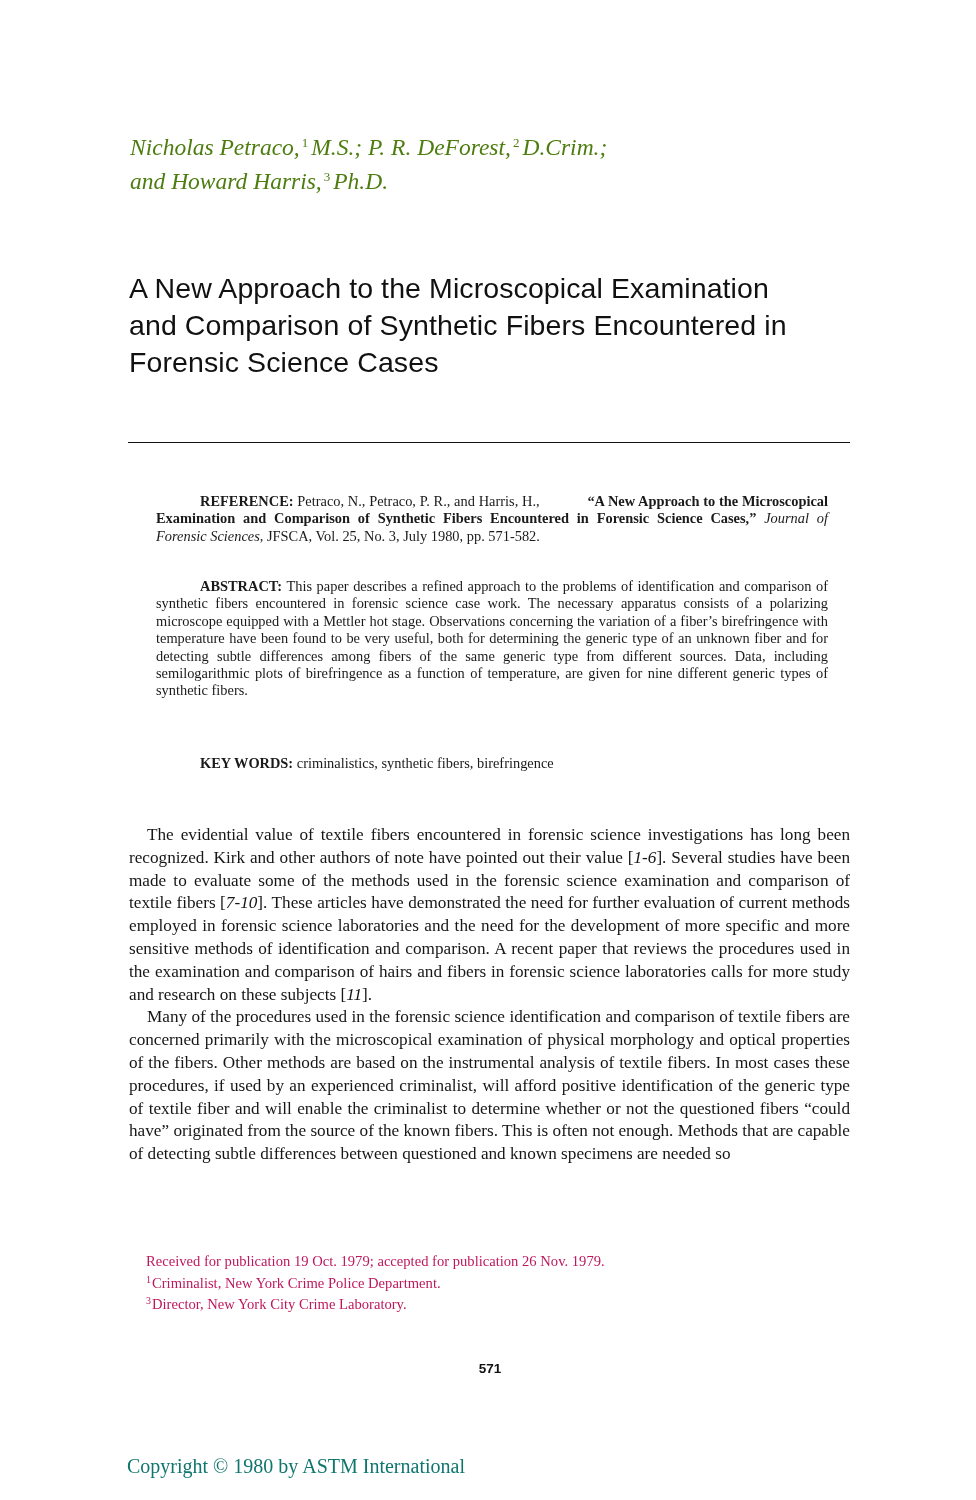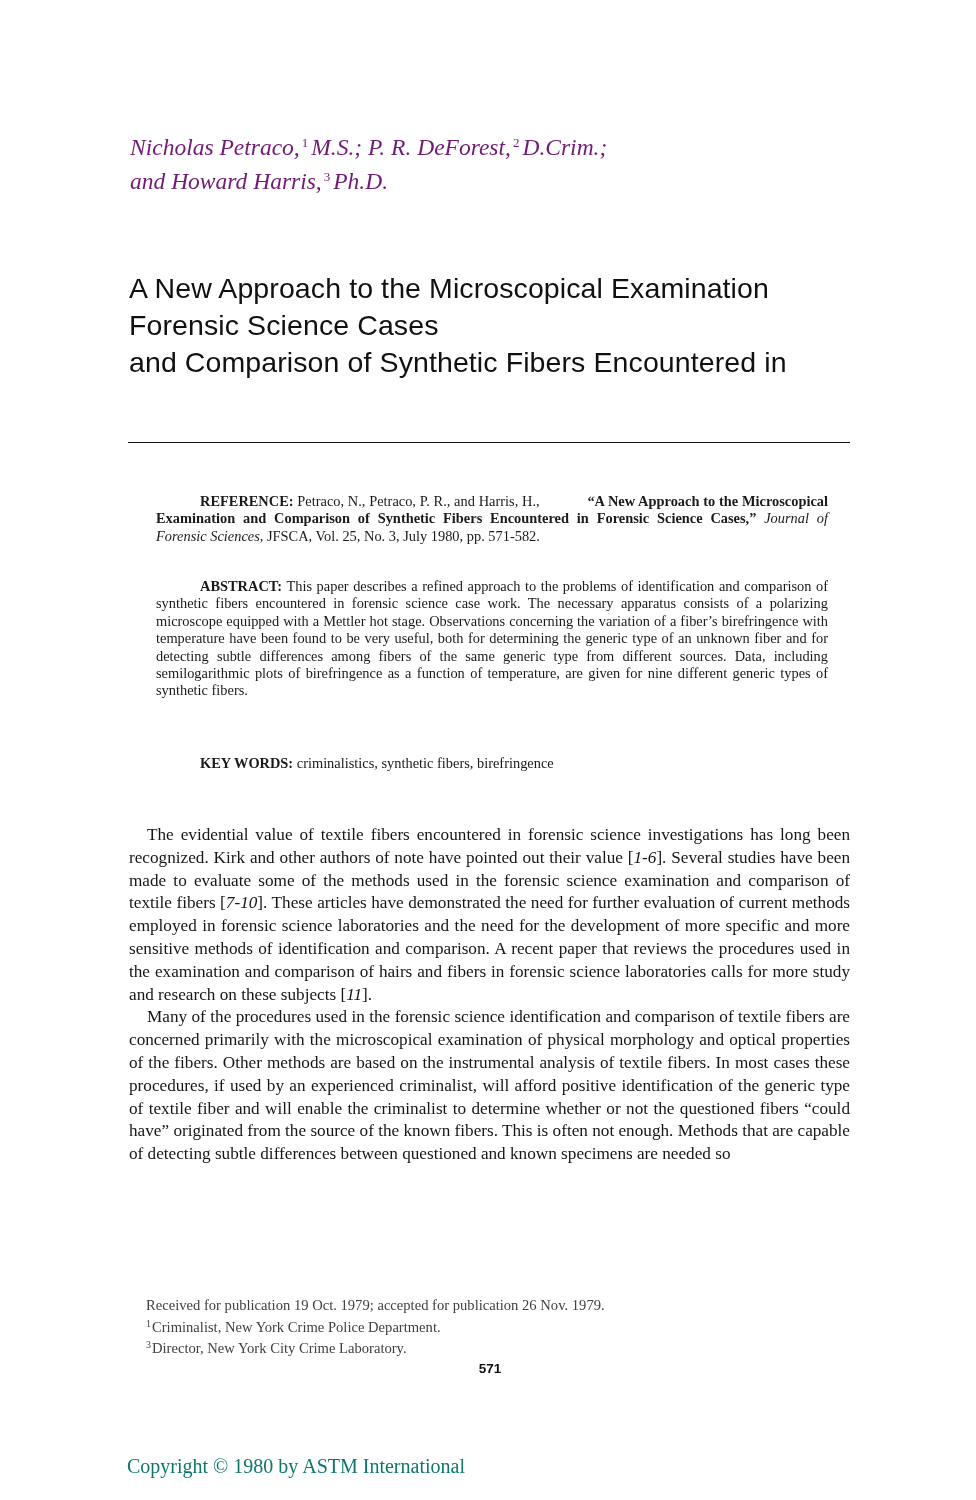--- a/index.html
+++ b/index.html
@@ -1,21 +1,21 @@
 <!DOCTYPE html>
 <html><head>
   <meta charset="utf-8">
   <style>
     html, body { margin: 0; padding: 0; background: #ffffff; }
     body { width: 976px; height: 1500px; position: relative; overflow: hidden; color: #111; }
     .abs { position: absolute; }
     .authors {
       left: 130px; top: 128px; width: 700px;
       font-family: "Liberation Serif", serif; font-style: italic;
-      font-size: 23.5px; line-height: 30px; color: #701a75;
+      font-size: 23.5px; line-height: 30px; color: #4d7c0f;
     }
     .authors sup { font-size: 13px; font-style: normal; vertical-align: 8px; margin: 0 3px 0 2px; }
     .title {
       left: 129px; top: 270px; width: 760px;
       font-family: "Liberation Sans", sans-serif; font-size: 28.5px;
       line-height: 37px; color: #111; letter-spacing: 0.1px;
     }
     .rule { left: 128px; top: 442px; width: 722px; height: 0; border-top: 1.6px solid #111; }
     .block {
       left: 156px; width: 672px;
@@ -28,21 +28,21 @@
     .keywords { top: 755px; }
     .body-text {
       left: 129px; top: 824px; width: 721px;
       font-family: "Liberation Serif", serif; font-size: 17.2px;
       line-height: 22.8px; text-align: justify; color: #161616;
     }
     .body-text p { margin: 0; text-indent: 18px; }
     .footnotes {
       left: 146px; top: 1253px; width: 700px;
       font-family: "Liberation Serif", serif; font-size: 14.6px;
-      line-height: 17.6px; color: #404040; margin-top: 44px;
+      line-height: 17.6px; color: #be185d;
     }
     .footnotes div { white-space: nowrap; }
     .footnotes sup { font-size: 10px; vertical-align: 5px; margin-right: 1px; }
     .pagenum {
       left: 470px; top: 1361px; width: 40px; text-align: center;
       font-family: "Liberation Sans", sans-serif; font-size: 13.5px; font-weight: bold; color: #111;
     }
     .copyright {
       left: 127px; top: 1455px;
       font-family: "Liberation Serif", serif; font-size: 20px; color: #0f766e;
@@ -57,22 +57,22 @@
     <span>Nicholas Petraco,</span><sup>1</sup><span>M.S.;</span>
     <span>P. R. DeForest,</span><sup>2</sup><span>D.Crim.;</span>
   </div>
   <div>
     <span>and Howard Harris,</span><sup>3</sup><span>Ph.D.</span>
   </div>
 </div>
 
 <div class="abs title">
   <div>A New Approach to the Microscopical Examination</div>
+  <div>and Comparison of Synthetic Fibers Encountered in</div>
   <div>Forensic Science Cases</div>
-  <div>and Comparison of Synthetic Fibers Encountered in</div>
 </div>
 
 <div class="abs rule"></div>
 
 <div class="abs block ref">
   <b>REFERENCE:</b><span> Petraco, N., Petraco, P. R., and Harris, H., </span><b>“A New Approach to the Microscopical Examination and Comparison of Synthetic Fibers Encountered in Forensic Science Cases,”</b><i> Journal of Forensic Sciences,</i><span> JFSCA, Vol. 25, No. 3, July 1980, pp. 571-582.</span>
 </div>
 
 <div class="abs block abstract">
   <b>ABSTRACT:</b><span> This paper describes a refined approach to the problems of identification and comparison of synthetic fibers encountered in forensic science case work. The necessary apparatus consists of a polarizing microscope equipped with a Mettler hot stage. Observations concerning the variation of a fiber’s birefringence with temperature have been found to be very useful, both for determining the generic type of an unknown fiber and for detecting subtle differences among fibers of the same generic type from different sources. Data, including semilogarithmic plots of birefringence as a function of temperature, are given for nine different generic types of synthetic fibers.</span>

